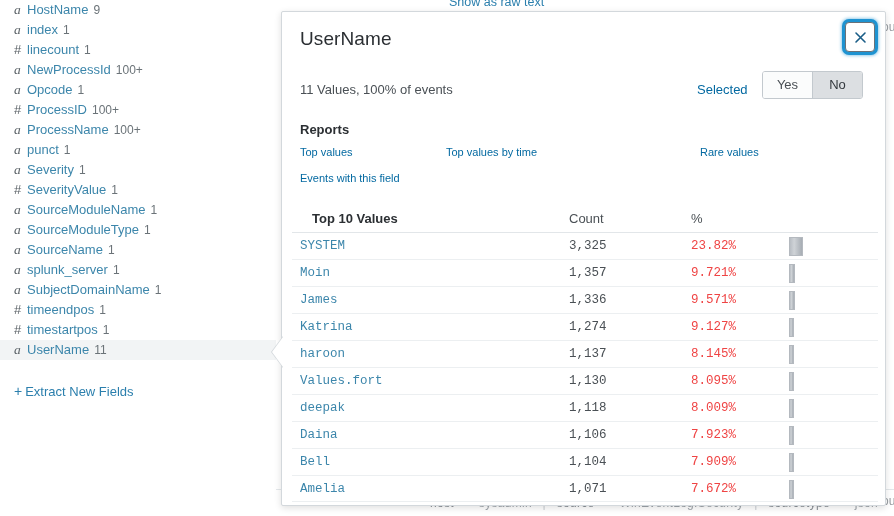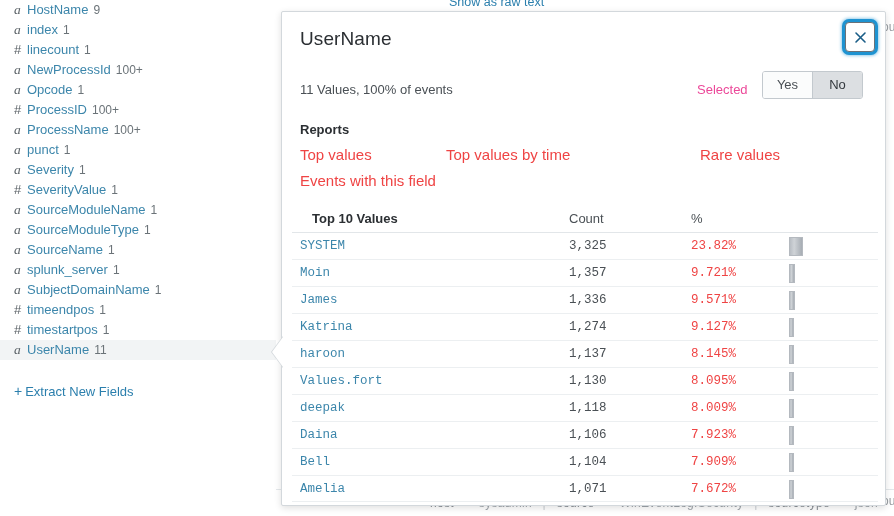--- a/index.html
+++ b/index.html
@@ -205,21 +205,21 @@
     font-size: 13px;
     color: #4a5055;
     text-align: center;
   }
 
   .selected-label {
     position: absolute;
     left: 415px;
     top: 70px;
     font-size: 13px;
-    color: #ec4899;
+    color: #0369a1;
   }
 
   .toggle-group {
     position: absolute;
     left: 480px;
     top: 59px;
     display: flex;
     border: 1px solid #c3c9ce;
     border-radius: 3px;
     overflow: hidden;
@@ -243,22 +243,22 @@
     position: absolute;
     left: 18px;
     top: 110px;
     font-size: 13px;
     font-weight: bold;
     color: #2b2f33;
   }
 
   .rep-link {
     position: absolute;
-    font-size: 15px;
-    color: #ef4444;
+    font-size: 11px;
+    color: #0369a1;
     cursor: pointer;
     white-space: nowrap;
   }
   .rep-link.r0 { left: 18px;  top: 134px; }
   .rep-link.r1 { left: 164px; top: 134px; }
   .rep-link.r2 { left: 418px; top: 134px; }
   .rep-link.r3 { left: 18px;  top: 160px; }
 
   
   .tbl-head {

